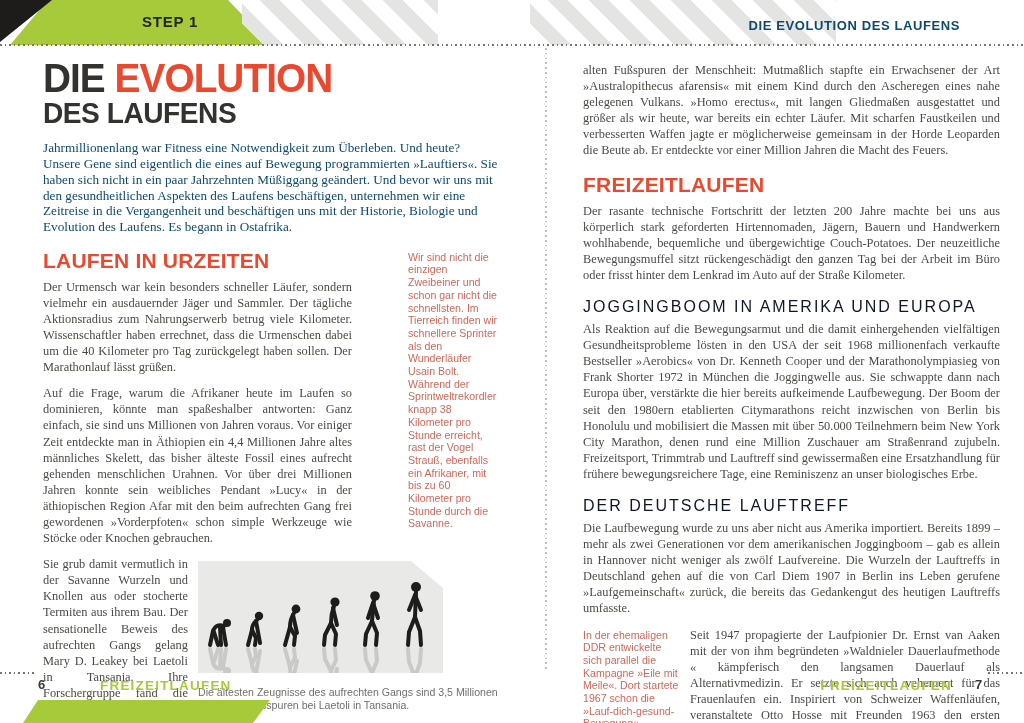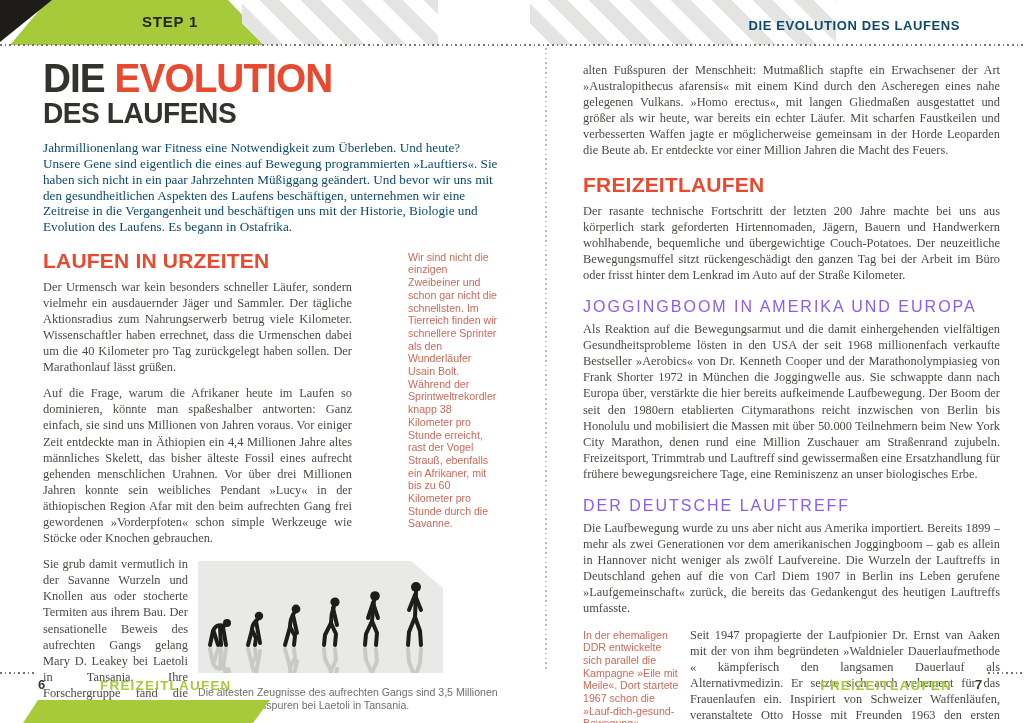--- a/index.html
+++ b/index.html
@@ -29,21 +29,21 @@
   .page-left{position:absolute;left:43px;top:60px;width:455px;}
   .page-right{position:absolute;left:583px;top:62px;width:417px;}
   .page-title{margin:0;font-family:"Liberation Sans",sans-serif;font-weight:bold;color:#33322d;
     font-size:40px;line-height:.92;letter-spacing:-1px;transform:scaleX(.97);transform-origin:left;}
   .page-title .hl{color:#e8492f;}
   .page-title .l2{display:block;font-size:29px;letter-spacing:-.5px;margin-top:3px;}
   .intro{margin:14px 0 0;font-size:13.2px;line-height:15.7px;color:#0c4a6e;}
   h2.red-head{margin:14px 0 6px;font-family:"Liberation Sans",sans-serif;font-weight:bold;
     font-size:21px;letter-spacing:.2px;color:#e8492f;}
   h3.thin-head{margin:15px 0 5px;font-family:"Liberation Sans",sans-serif;font-weight:normal;
-    font-size:16px;letter-spacing:2px;color:#8b5cf6;}
+    font-size:16px;letter-spacing:2px;color:#0f172a;}
   p.body{margin:0 0 10px;font-size:12.4px;line-height:16.1px;text-align:justify;color:#4b4a42;}
   .margin-note{font-family:"Liberation Sans",sans-serif;font-size:10.6px;line-height:12.7px;color:#cf685a;}
   .note-left{float:right;width:146px;box-sizing:border-box;padding-left:56px;margin:2px 0 8px 0;}
   .note-right{float:left;width:107px;box-sizing:border-box;padding-right:8px;margin:2px 0 8px 0;}
   .img-float{float:right;width:300px;margin:5px 0 0 10px;}
   .evo-box{width:245px;height:112px;}
   .img-caption{margin-top:9px;font-family:"Liberation Sans",sans-serif;font-size:10.6px;line-height:13px;color:#6f6f6a;max-width:300px;}
   
   .dot-foot-l{position:absolute;top:672px;left:0;width:34px;}
   .dot-foot-r{position:absolute;top:672px;left:988px;width:36px;}

